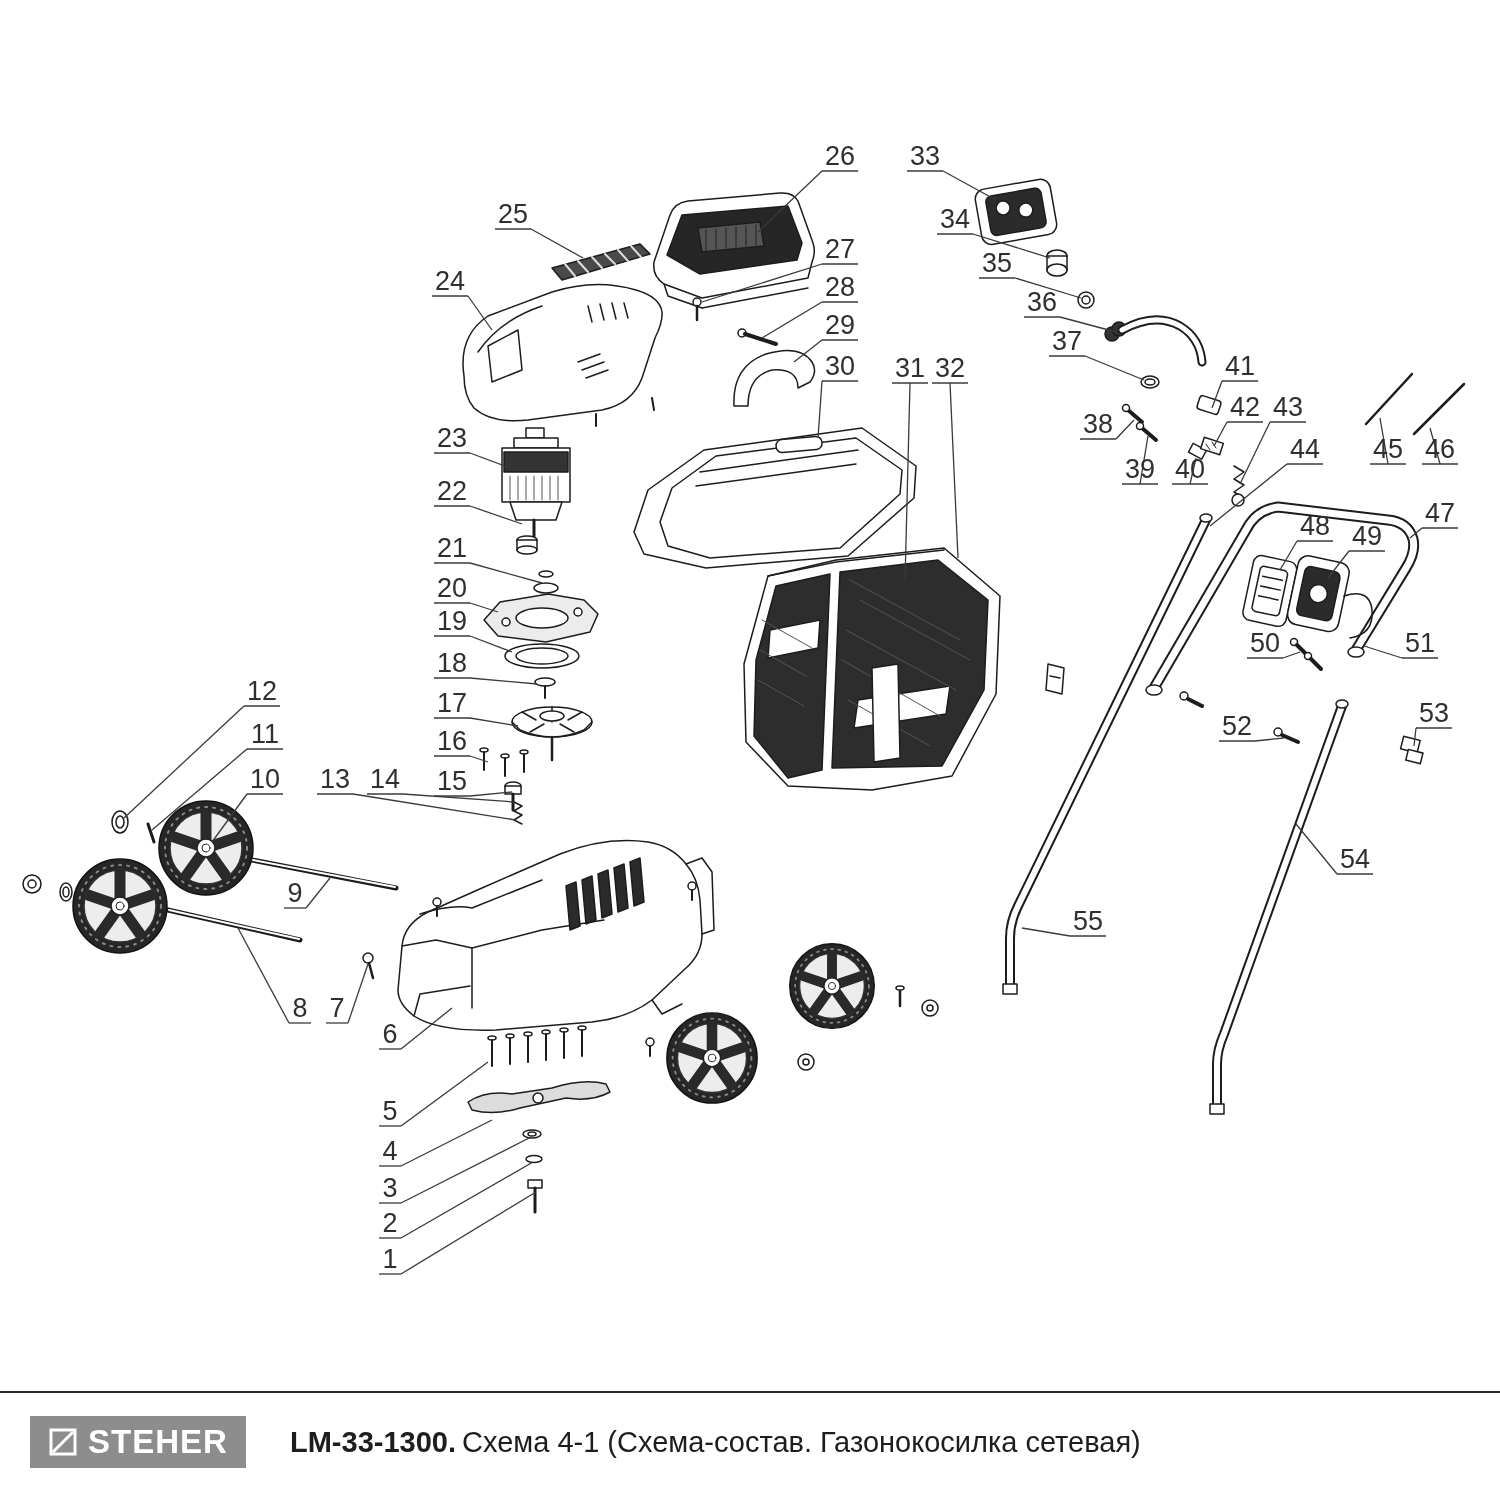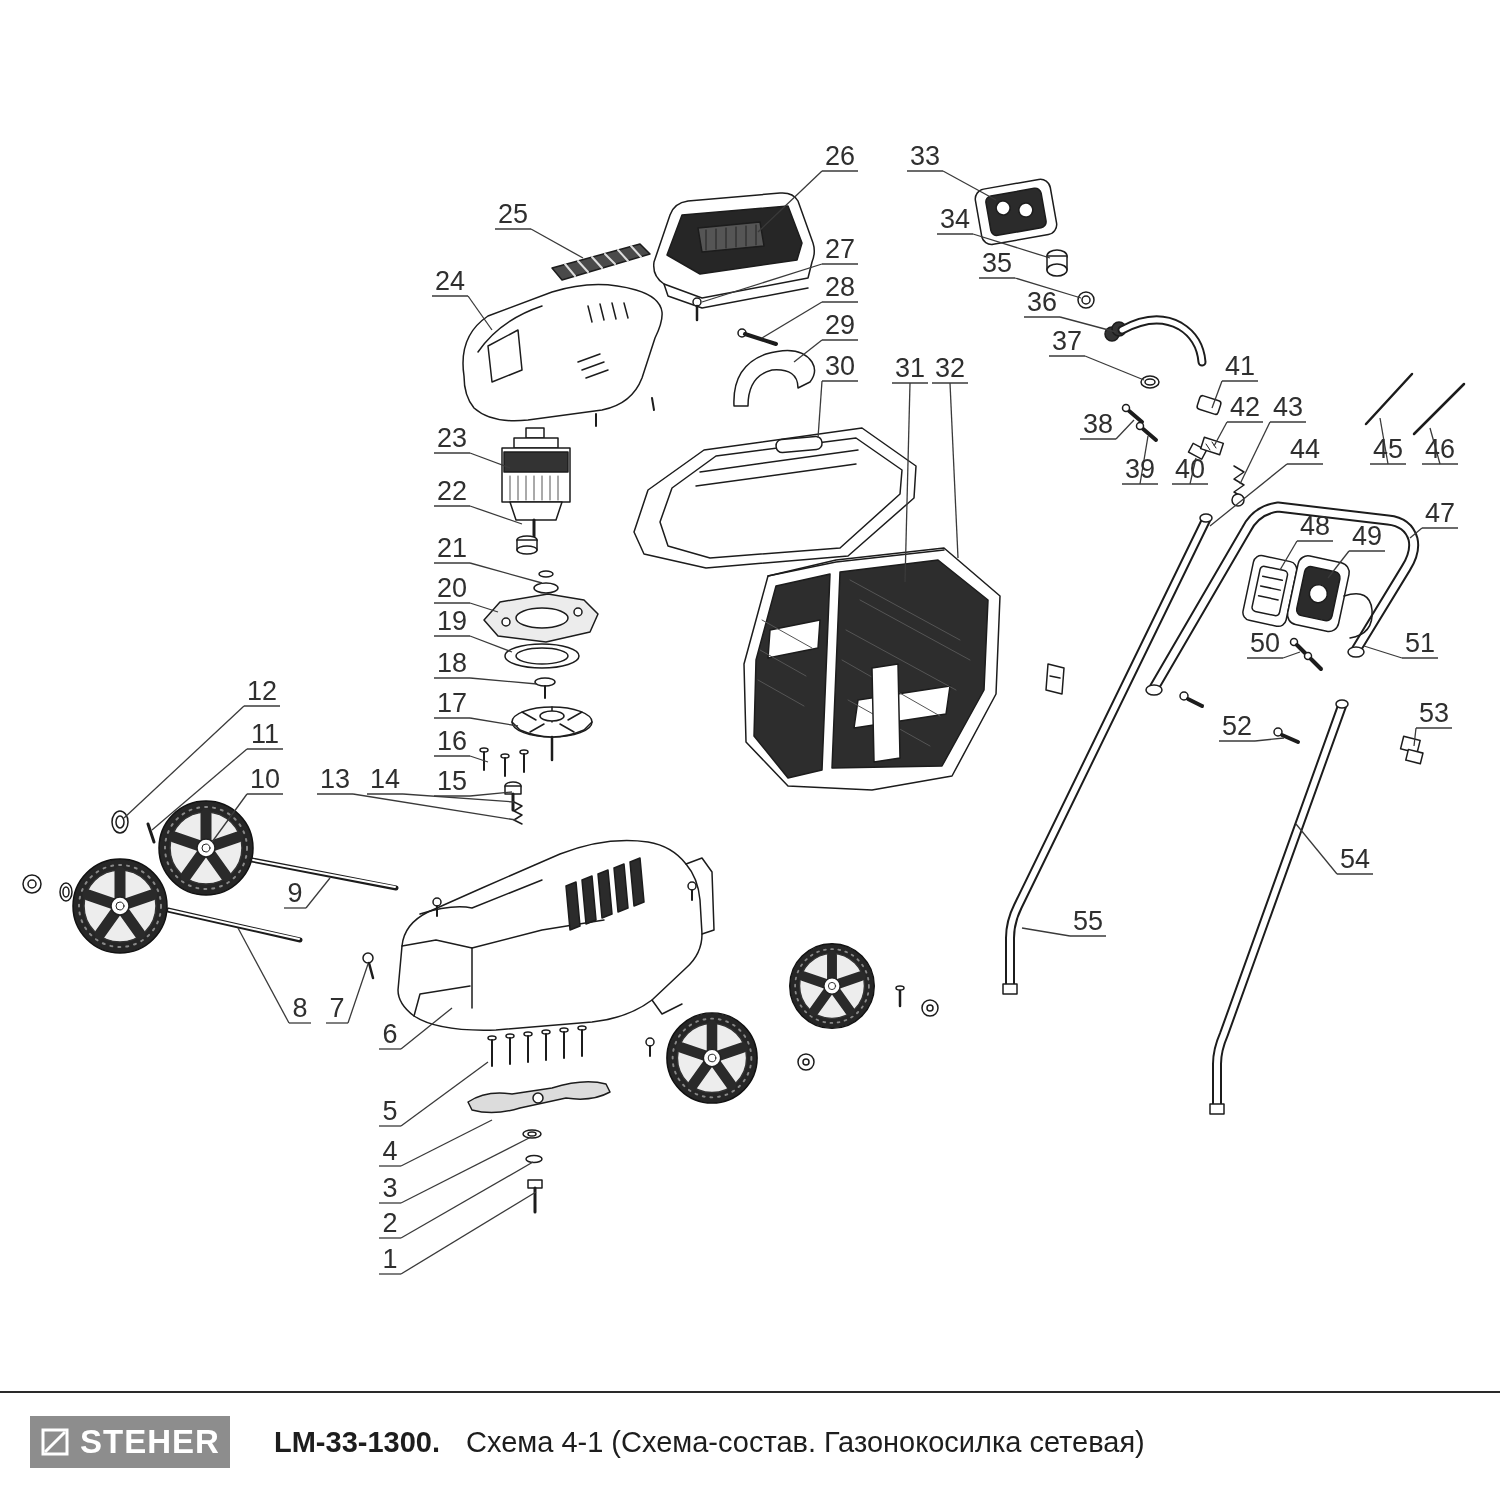--- a/index.html
+++ b/index.html
@@ -3,24 +3,24 @@
 <meta charset="utf-8">
 <style>
   html,body{margin:0;padding:0;background:#fff;}
   .page{position:relative;width:1500px;height:1500px;background:#fff;overflow:hidden;
         font-family:"Liberation Sans",sans-serif;}
   svg.diagram{position:absolute;left:0;top:0;}
   .part-num{font:27px "Liberation Sans",sans-serif;fill:#2f2f2f;}
   .footer-rule{position:absolute;left:0;right:0;top:1391px;border-top:2px solid #2a2a2a;}
   .footer-content{position:absolute;top:1414px;left:30px;right:30px;height:56px;
                   display:flex;align-items:center;gap:44px;}
-  .logo{width:200px;height:52px;display:flex;align-items:center;justify-content:center;
+  .logo{width:216px;height:52px;display:flex;align-items:center;justify-content:center;
         gap:10px;color:#fff;font-weight:bold;font-size:33px;letter-spacing:1px;}
   .caption{font-size:29px;color:#1d1d1d;white-space:nowrap;}
-  .caption .model{font-weight:bold;margin-right:26px;}
+  .caption .model{font-weight:bold;margin-right:6px;}
 </style>
 </head>
 <body>
 
 <div class="page">
 
 <svg class="diagram" width="1500" height="1500" viewBox="0 0 1500 1500">
   <defs>
     <g id="wheel">
       <circle r="47" fill="#262626" stroke="#111" stroke-width="1.5"></circle>

